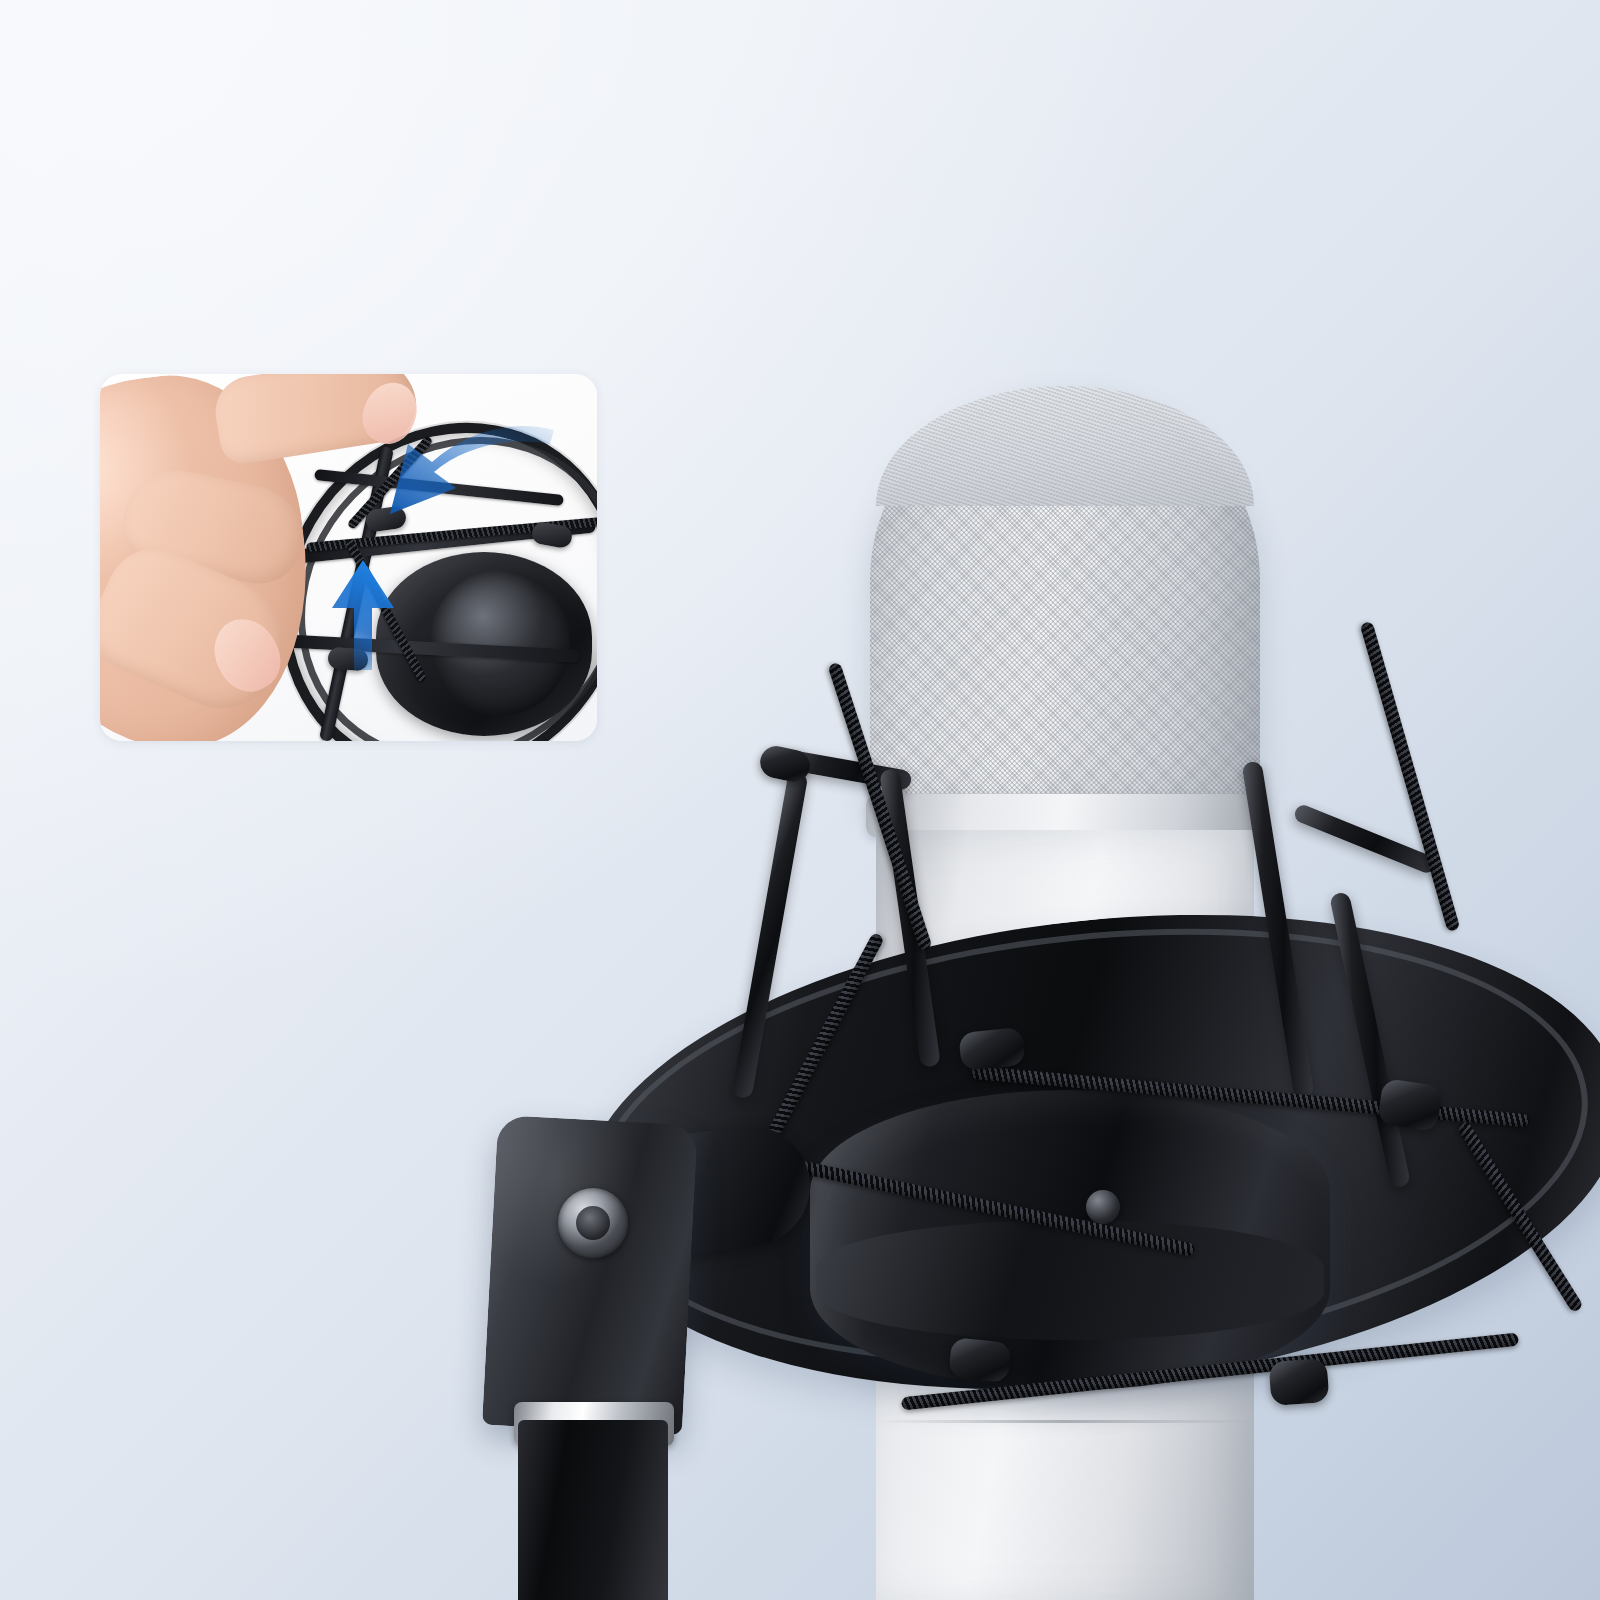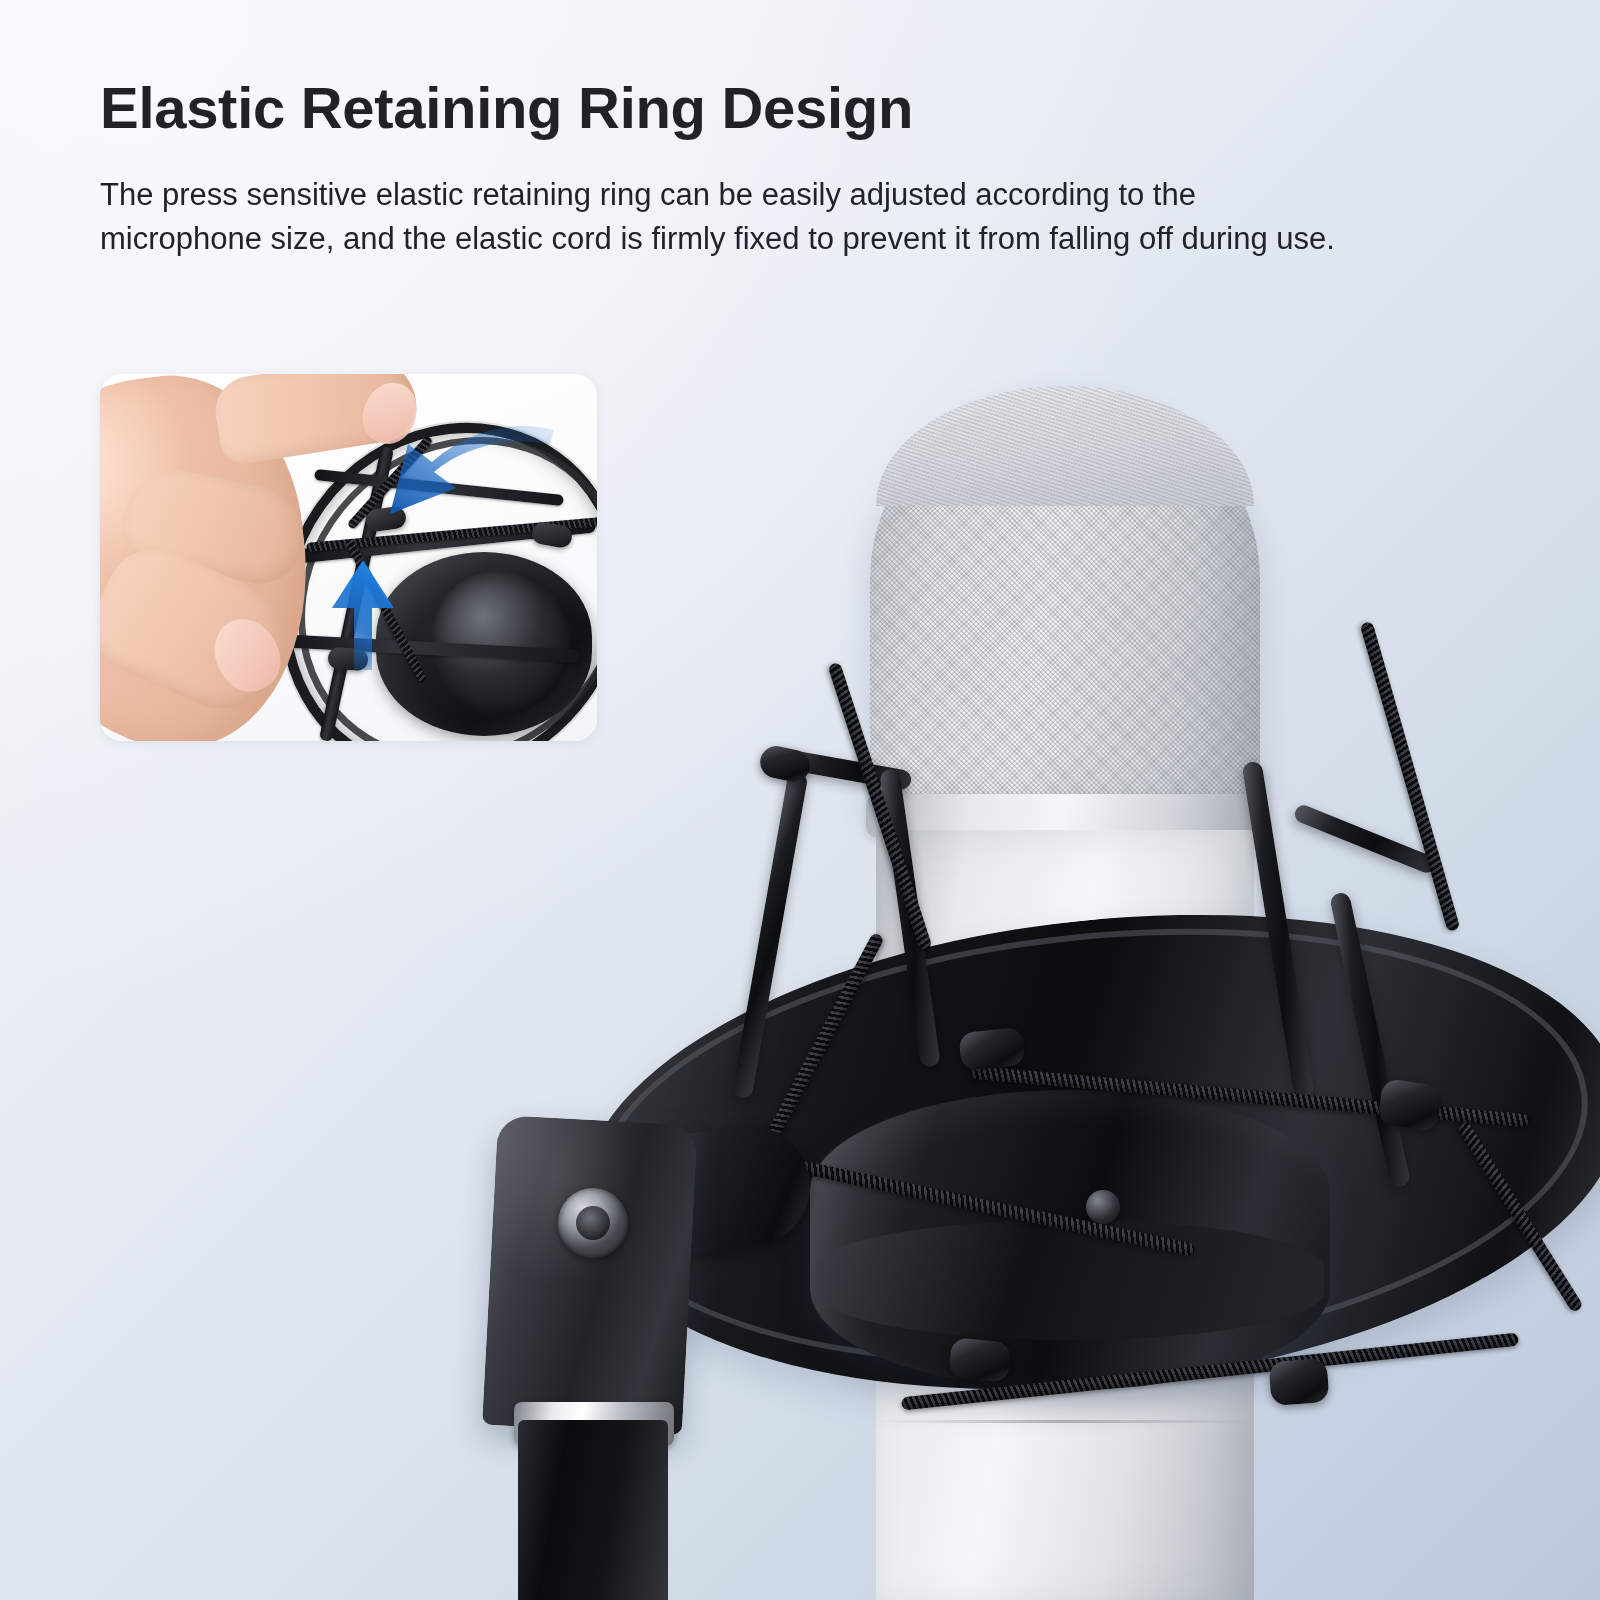--- a/index.html
+++ b/index.html
@@ -239,24 +239,20 @@
     position:absolute;left:200px;top:800px;width:180px;height:120px;border-radius:60px;
     background:linear-gradient(120deg,#4d5059 0%,#1d1f24 40%,#0c0d10 80%,#2e3036 100%);
     transform:rotate(-8deg);box-shadow:0 5px 14px rgba(0,0,0,.35);
   }
 </style>
 </head>
 <body>
 
 <div id="stage">
 
-  <div class="copy">
-    <h1 class="title">Elastic Retaining Ring Design</h1>
-    <p class="desc">The press sensitive elastic retaining ring can be easily adjusted according to the microphone size, and the elastic cord is firmly fixed to prevent it from falling off during use.</p>
-  </div>
 
   <div class="inset">
     <div class="inset-bg"></div>
 
     <div class="ins-ring"></div>
     <div class="ins-ring2"></div>
     <div class="ins-spoke sp4"></div>
     <div class="ins-spoke sp2"></div>
     <div class="ins-spoke sp1"></div>
     <div class="ins-collar"></div>

